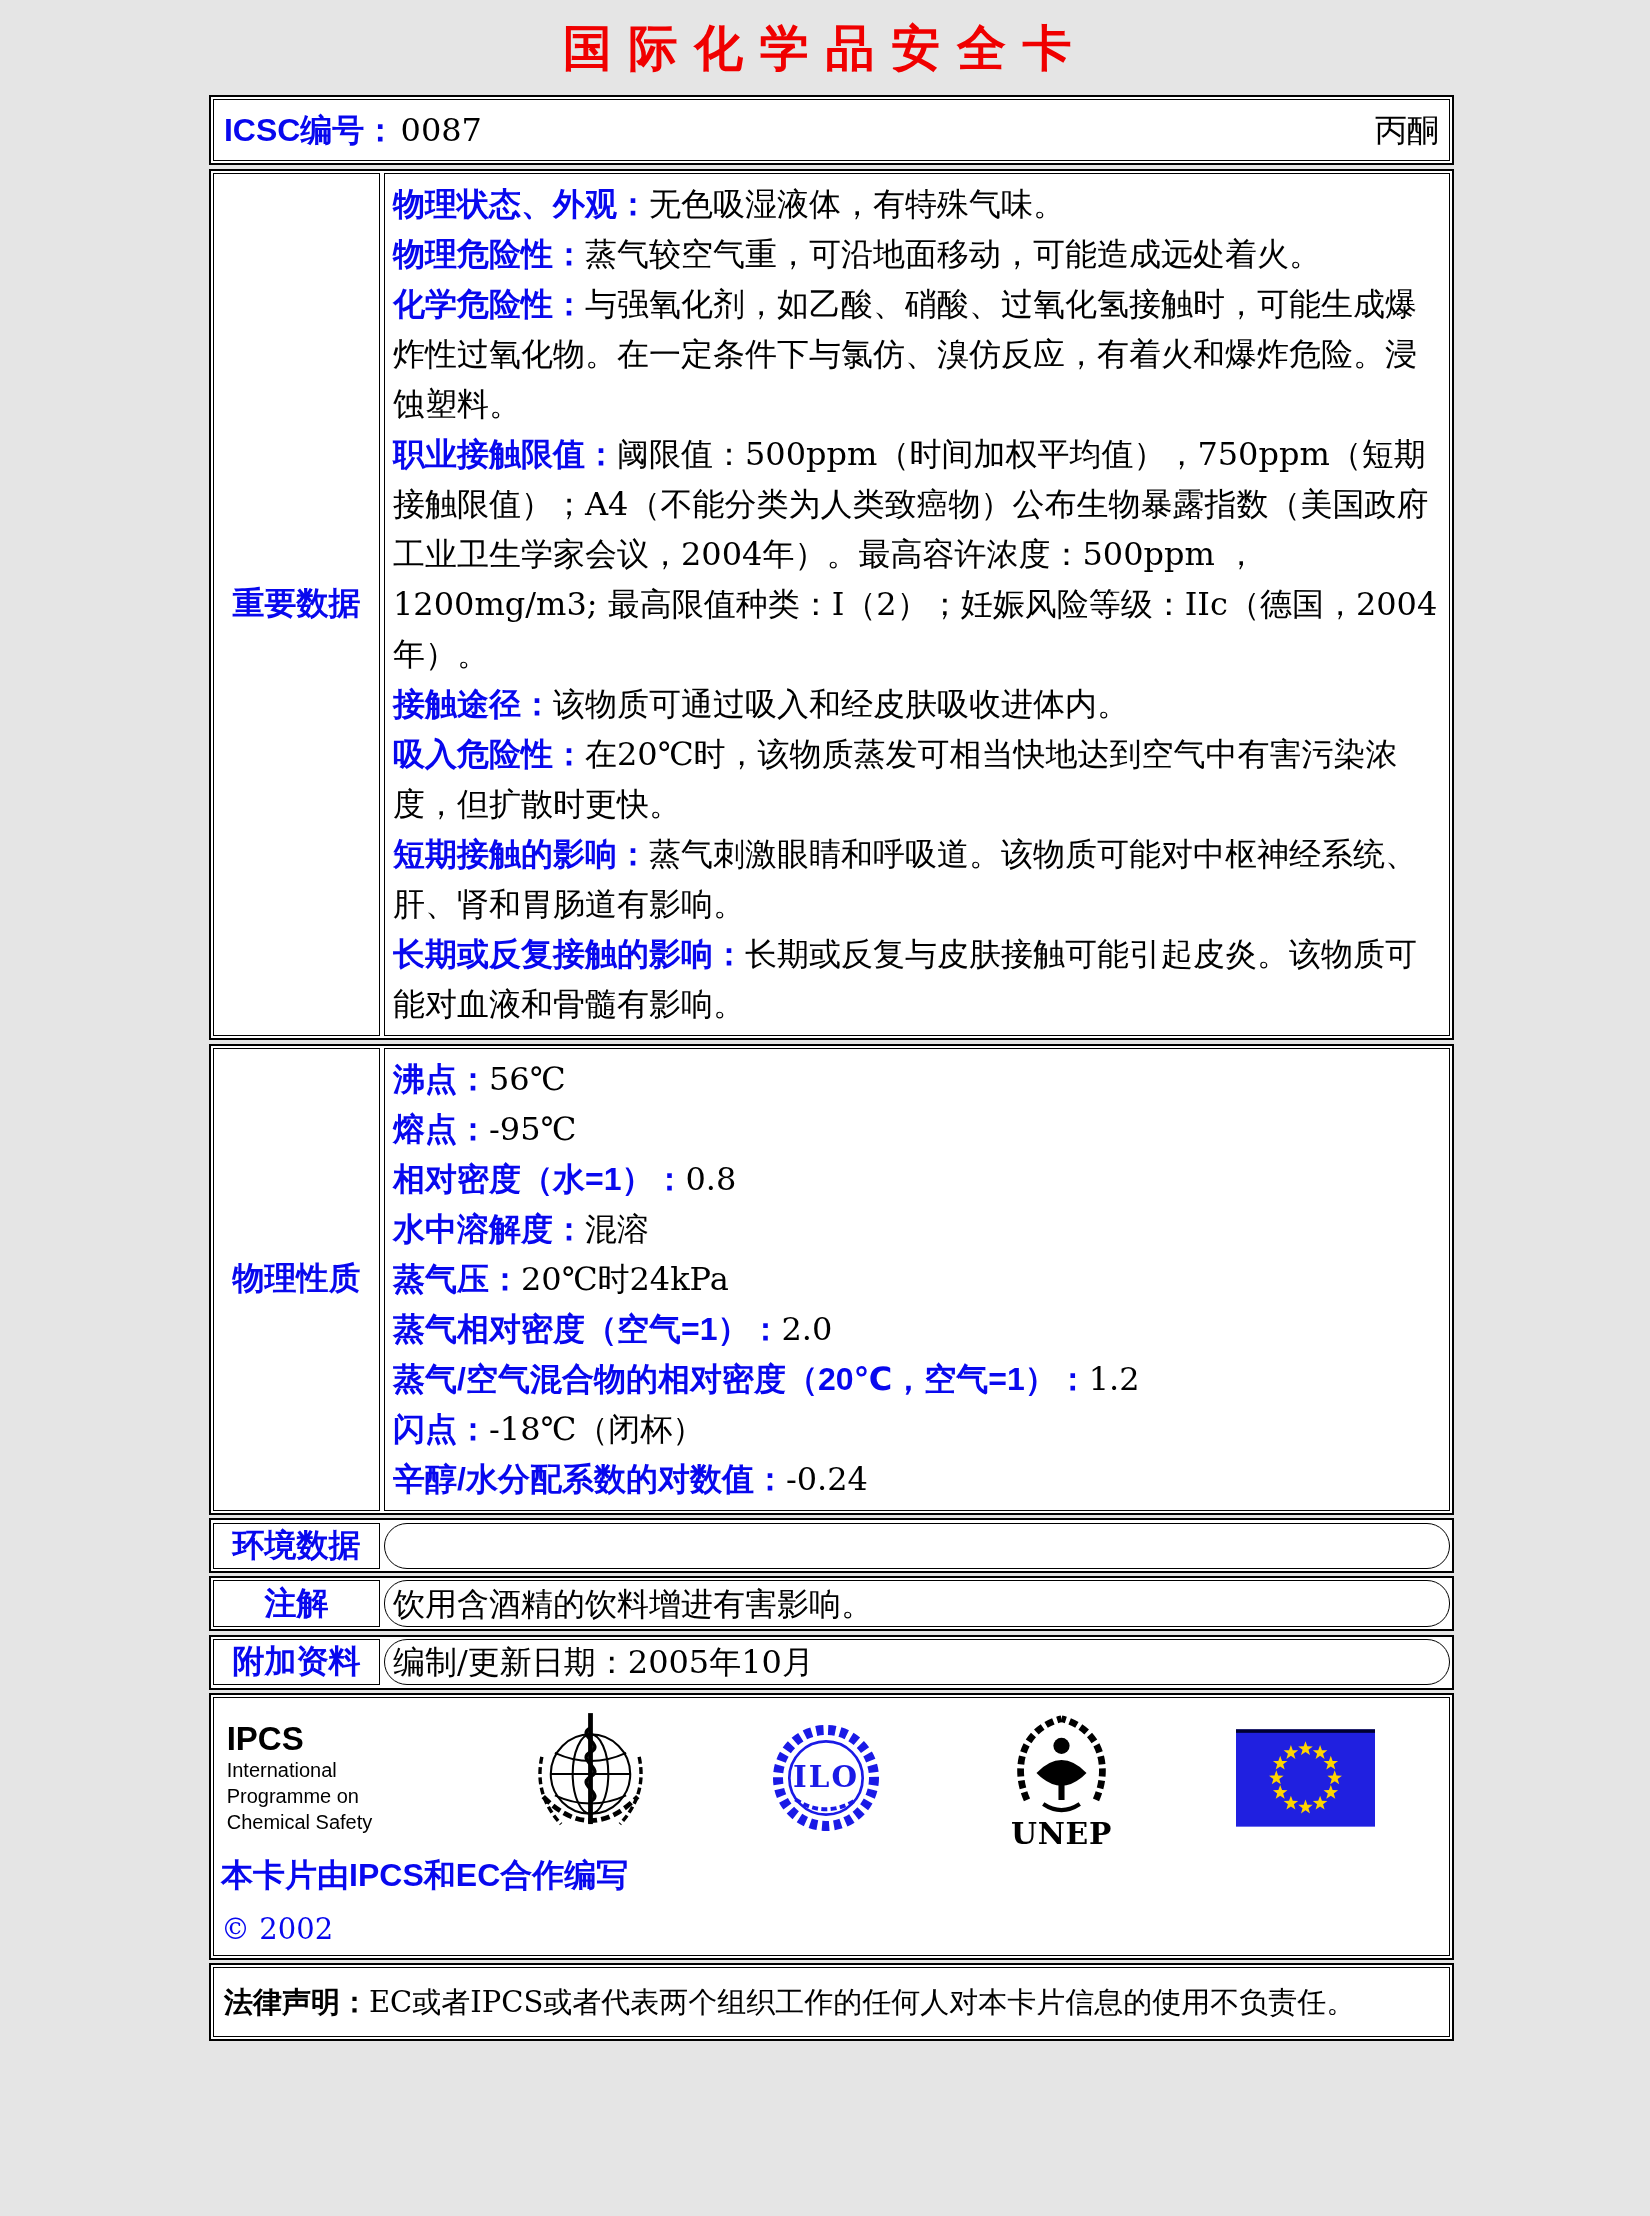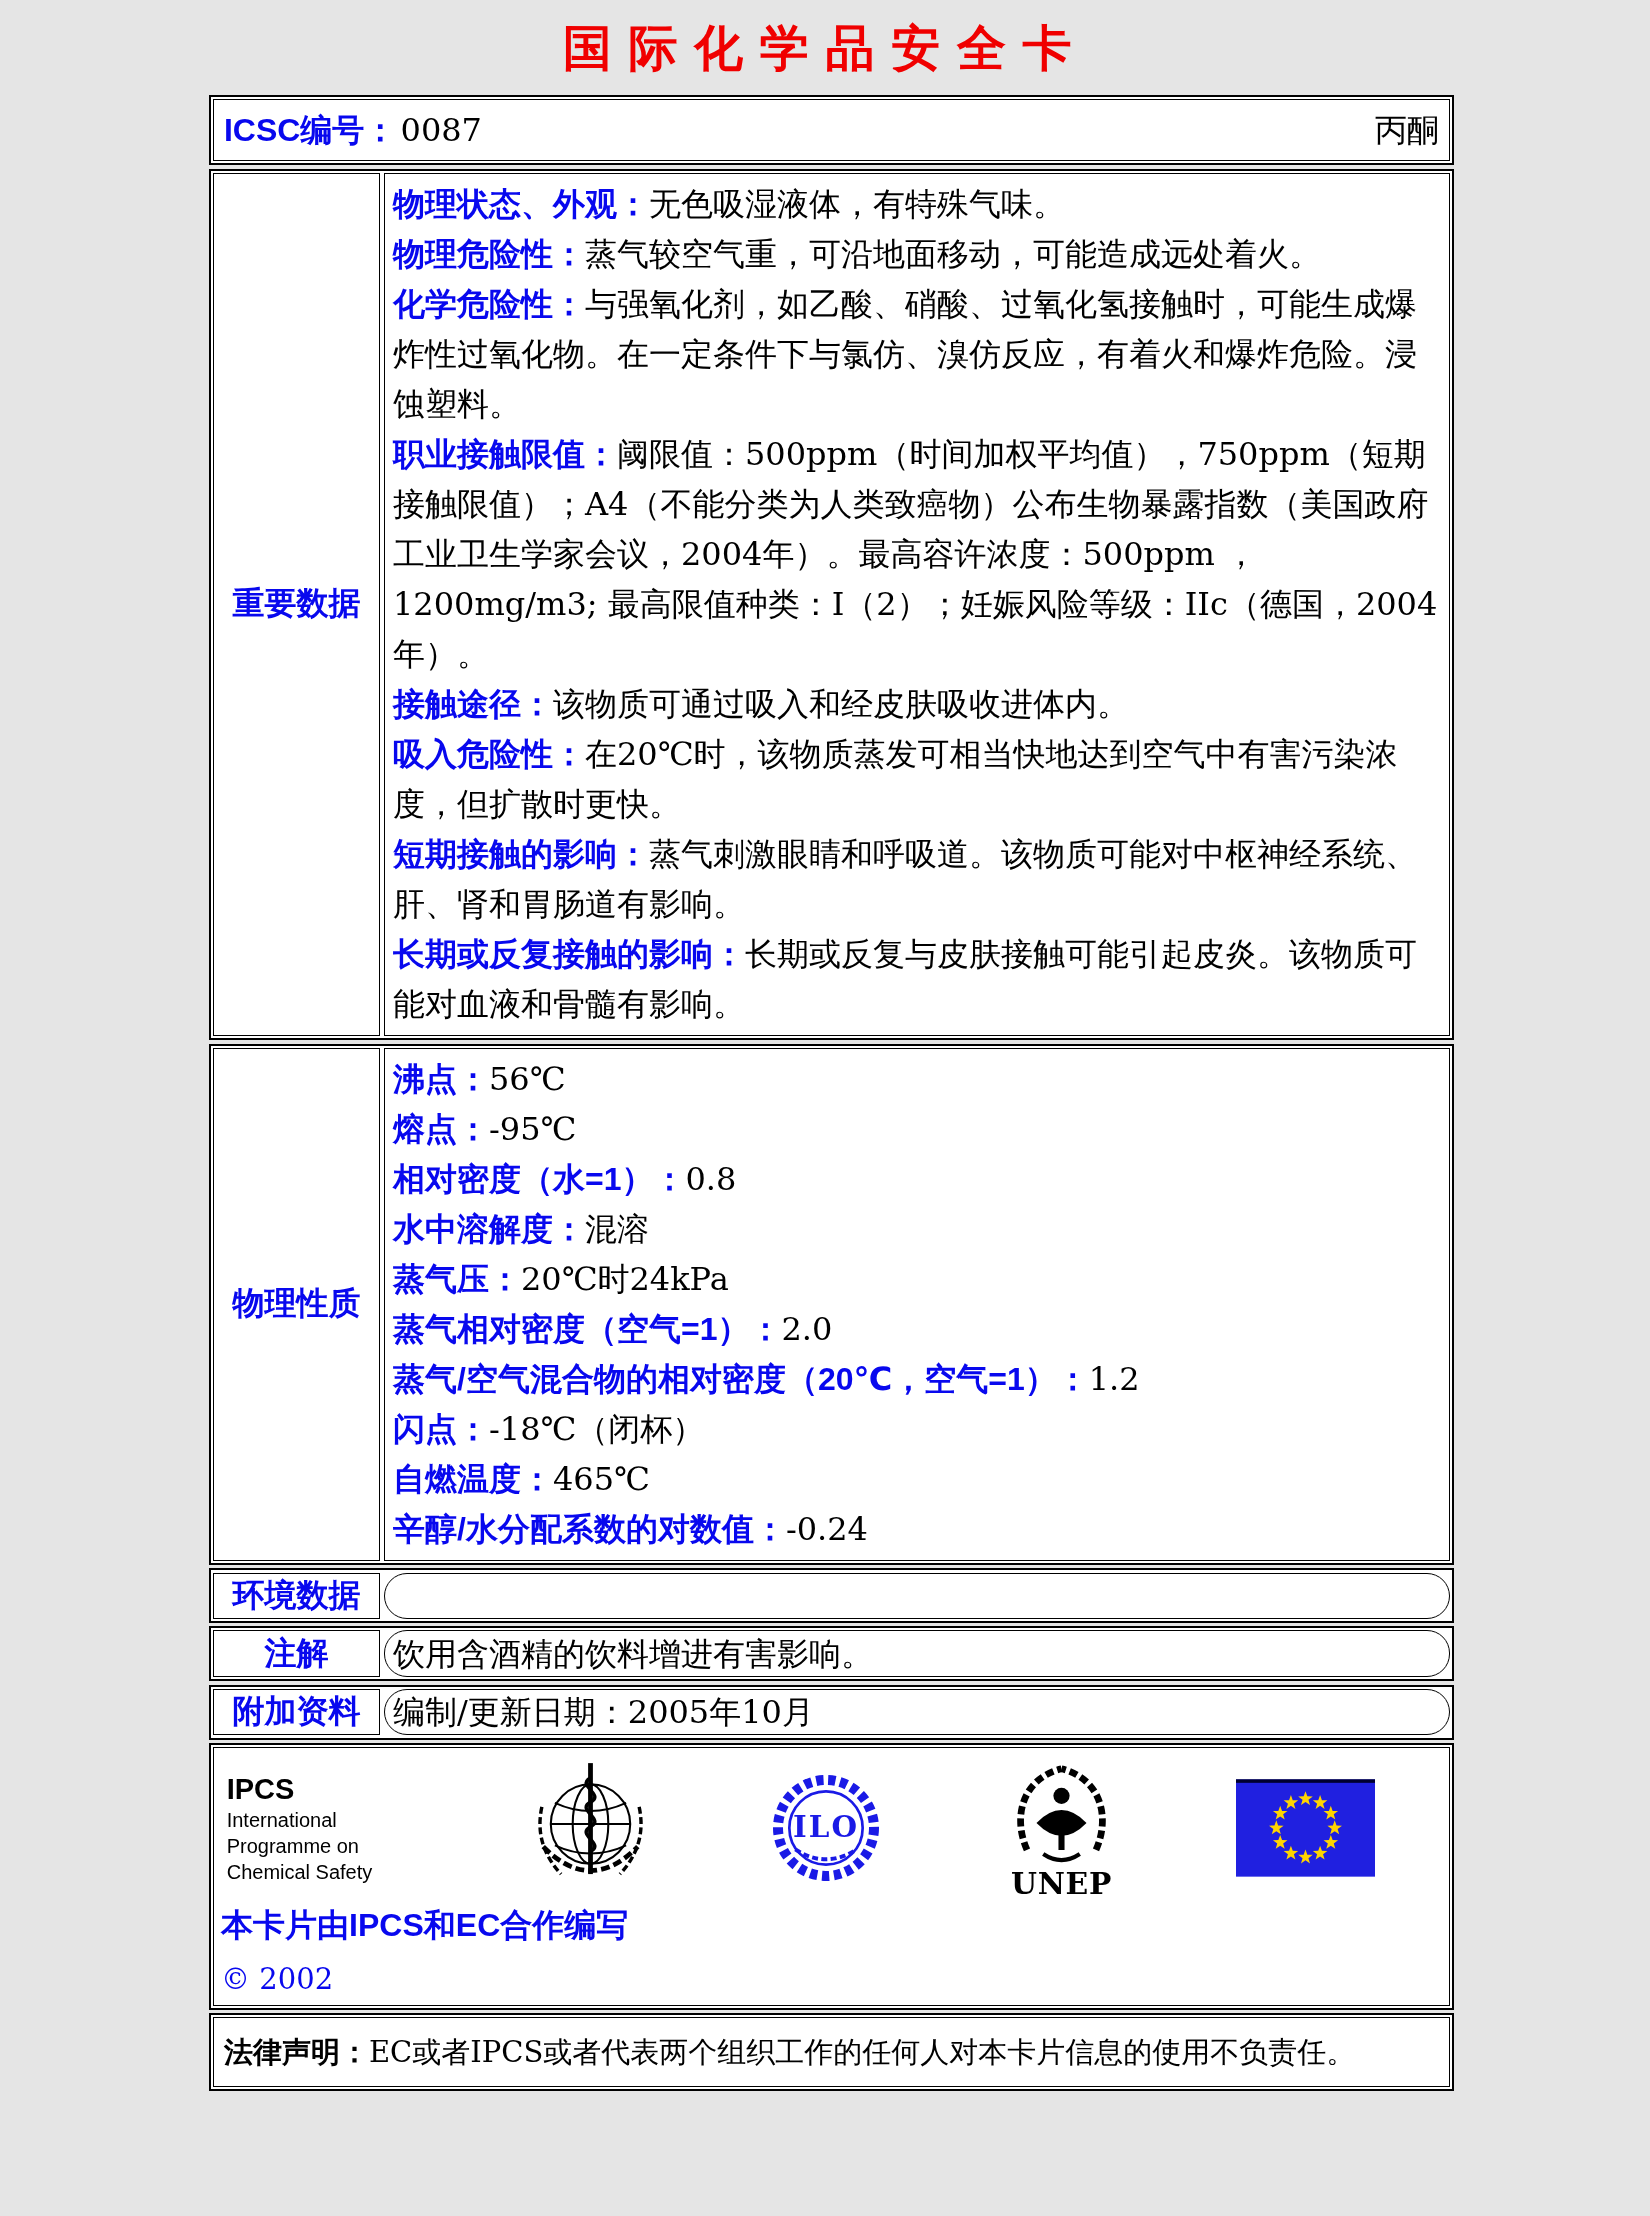--- a/index.html
+++ b/index.html
@@ -21,21 +21,21 @@
   .flabel{font-family:var(--sans);font-weight:bold;color:#0808ee;font-style:normal;}
   .single{flex:1 1 auto;display:flex;align-items:center;padding:7px 9.8px;font-size:32px;line-height:46px;}
   .idrow{justify-content:space-between;}
   .id-left .flabel{margin-right:4.2px;}
   .con-small{display:flex;align-items:center;min-height:38px;padding:1.4px 8.4px;font-size:32px;line-height:42px;border-radius:23px;}
   .lab-small{min-height:38px;}
   
   .logos-cell{flex:1 1 auto;padding:4.2px 7px;}
   .logo-row{display:flex;align-items:center;justify-content:space-between;padding:4.2px 67px 0 5.6px;height:142px;}
   .ipcs-block{width:188px;font-family:var(--sans);}
-  .ipcs-title{font-weight:bold;font-size:29px;line-height:36px;}
+  .ipcs-title{font-weight:bold;font-size:33px;line-height:36px;}
   .ipcs-sub{font-size:20px;line-height:26px;}
   .caption-row{display:flex;justify-content:center;align-items:baseline;gap:14px;margin:5.6px 0 4.2px 0;flex-direction:column;}
   .caption-main{font-family:var(--sans);font-weight:bold;font-size:32px;color:#0808ee;}
   .caption-copy{font-family:var(--serif);font-size:29px;color:#0808ee;}
   .legal-cell{flex:1 1 auto;padding:12.5px 9.8px;font-size:29px;line-height:43px;}
   .legal-label{font-family:var(--sans);font-weight:bold;color:#000;}
   svg text{font-family:var(--serif);}
 </style>
 </head>
 <body>
@@ -73,21 +73,20 @@
       <div class="cell lab">物理性质</div>
       <div class="cell con">
         <p><b class="flabel">沸点：</b><span>56℃</span></p>
         <p><b class="flabel">熔点：</b><span>-95℃</span></p>
         <p><b class="flabel">相对密度（水=1）：</b><span>0.8</span></p>
         <p><b class="flabel">水中溶解度：</b><span>混溶</span></p>
         <p><b class="flabel">蒸气压：</b><span>20℃时24kPa</span></p>
         <p><b class="flabel">蒸气相对密度（空气=1）：</b><span>2.0</span></p>
         <p><b class="flabel">蒸气/空气混合物的相对密度（20℃，空气=1）：</b><span>1.2</span></p>
         <p><b class="flabel">闪点：</b><span>-18℃（闭杯）</span></p>
-        <p><b class="flabel">自燃温度：</b><span>465℃</span></p>
         <p><b class="flabel">辛醇/水分配系数的对数值：</b><span>-0.24</span></p>
       </div>
     </div>
 
     <div class="sect">
       <div class="cell lab lab-small">环境数据</div>
       <div class="cell con con-small"></div>
     </div>
 
     <div class="sect">

